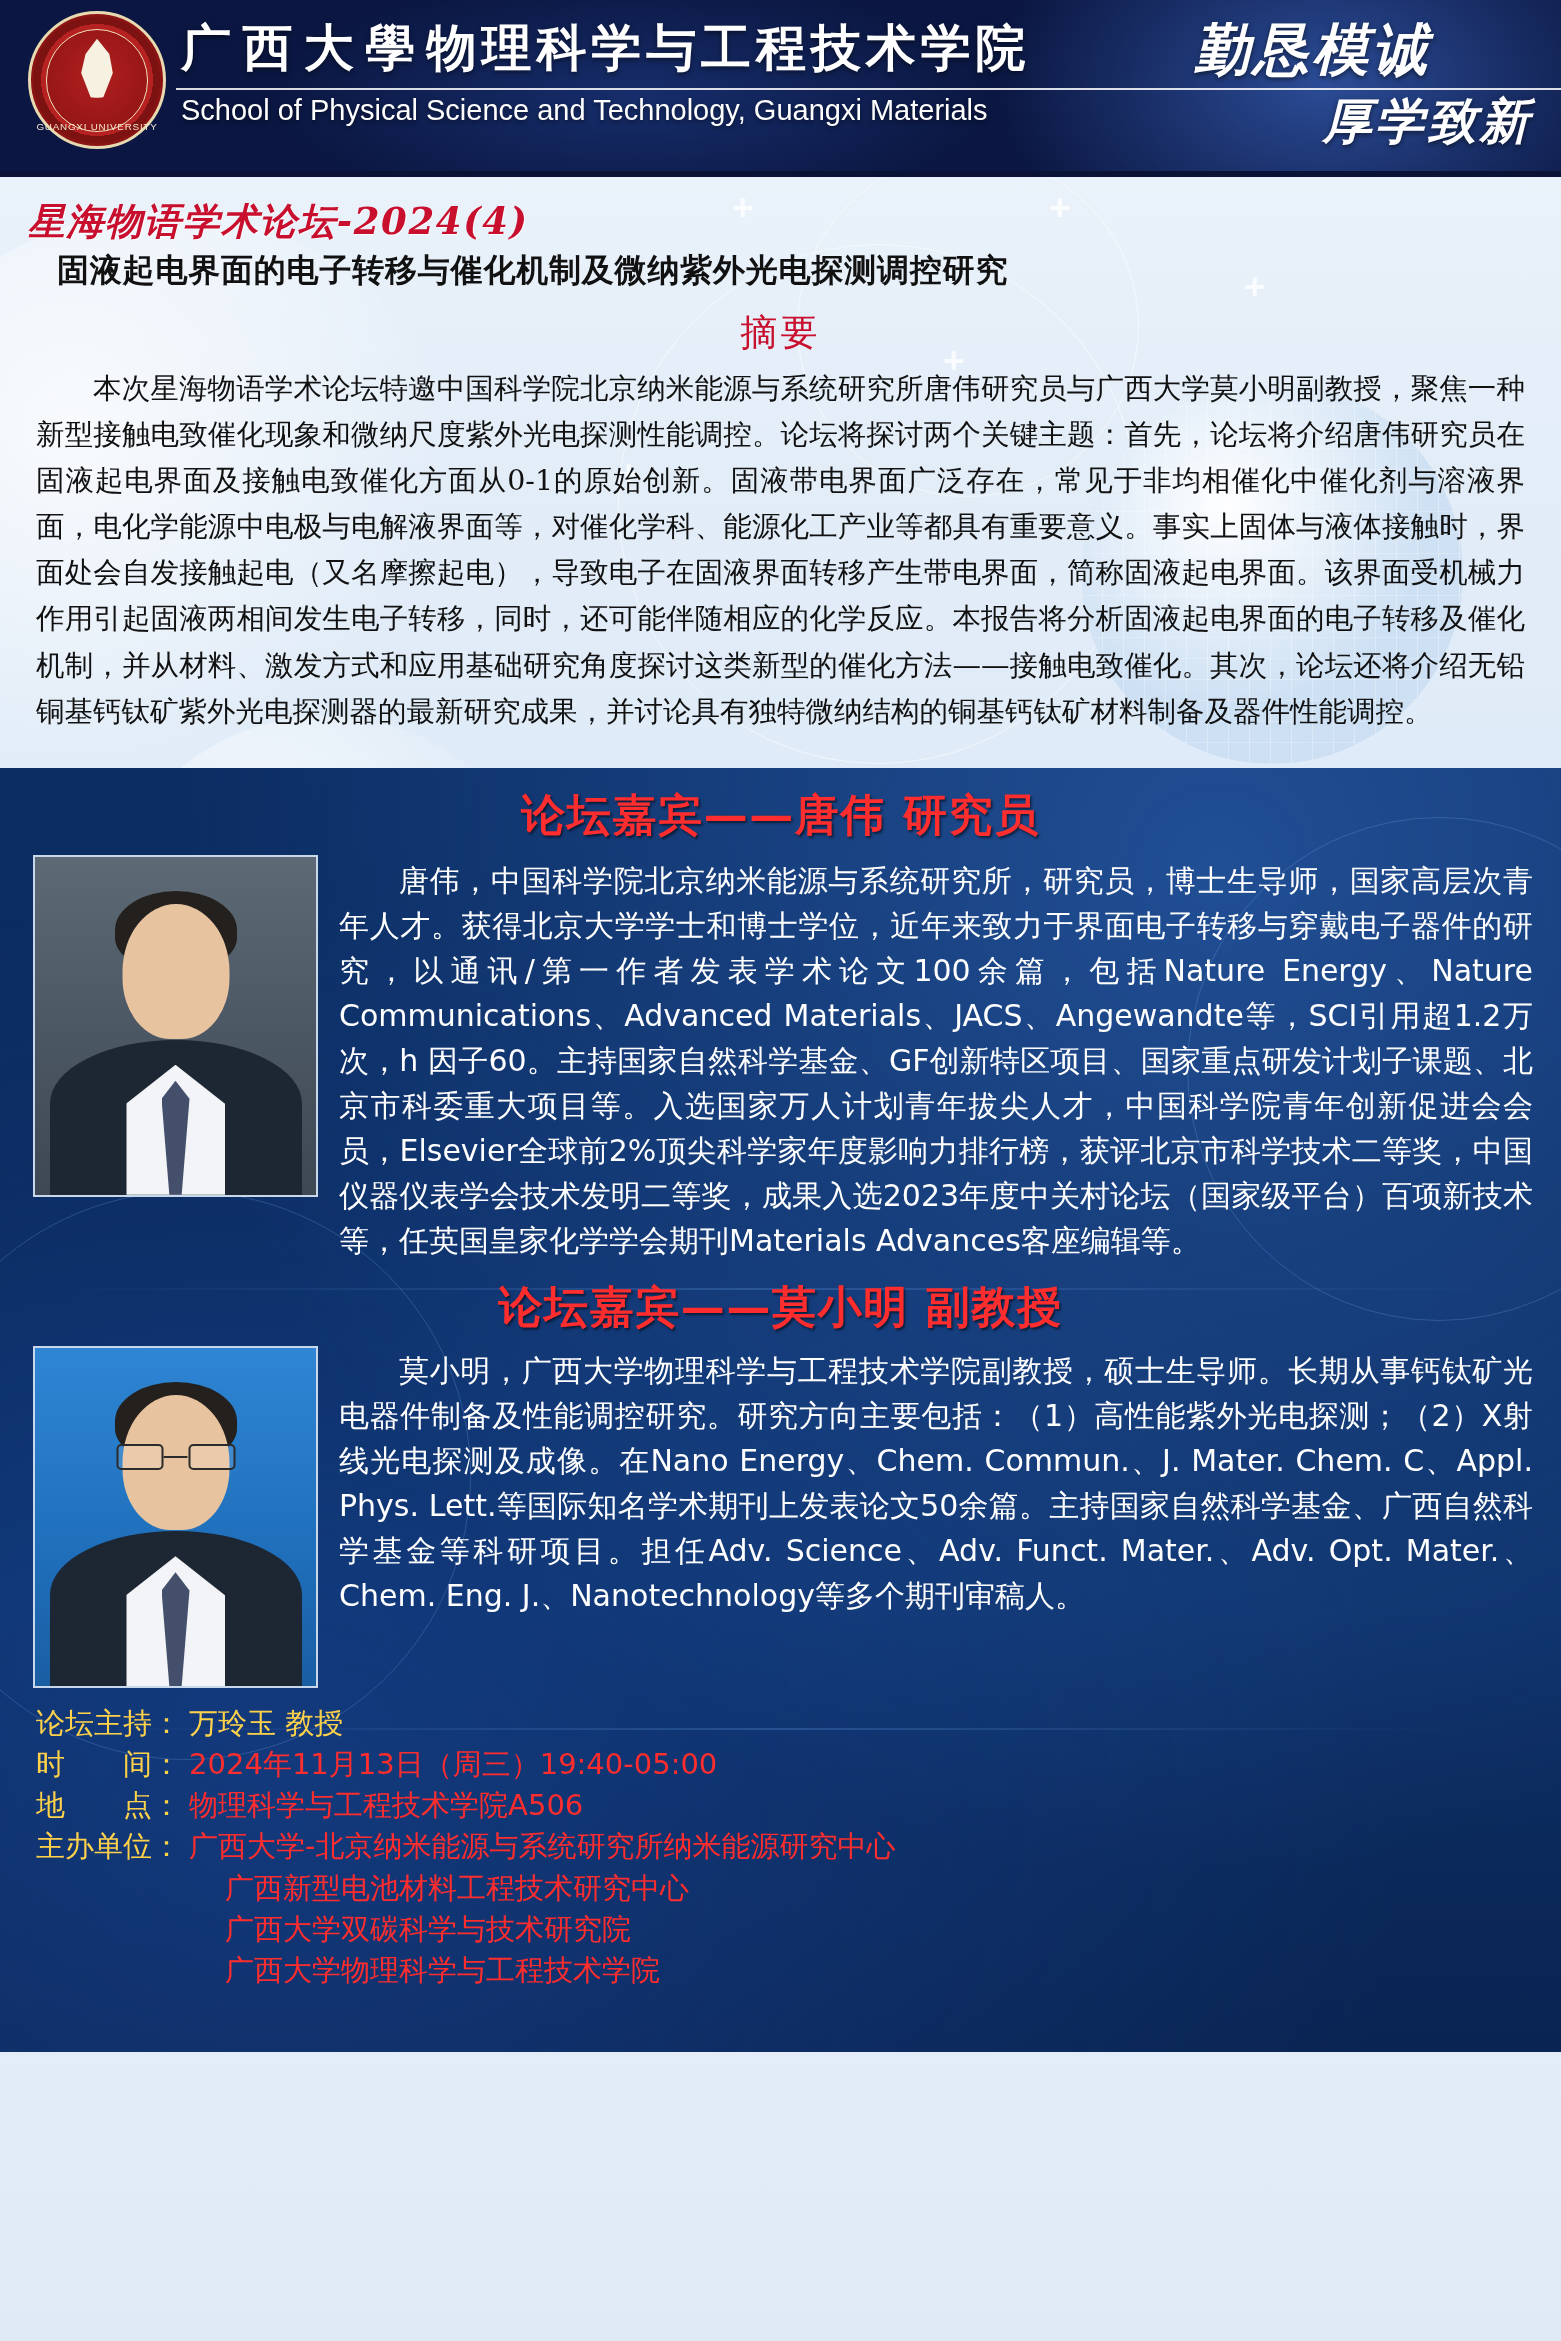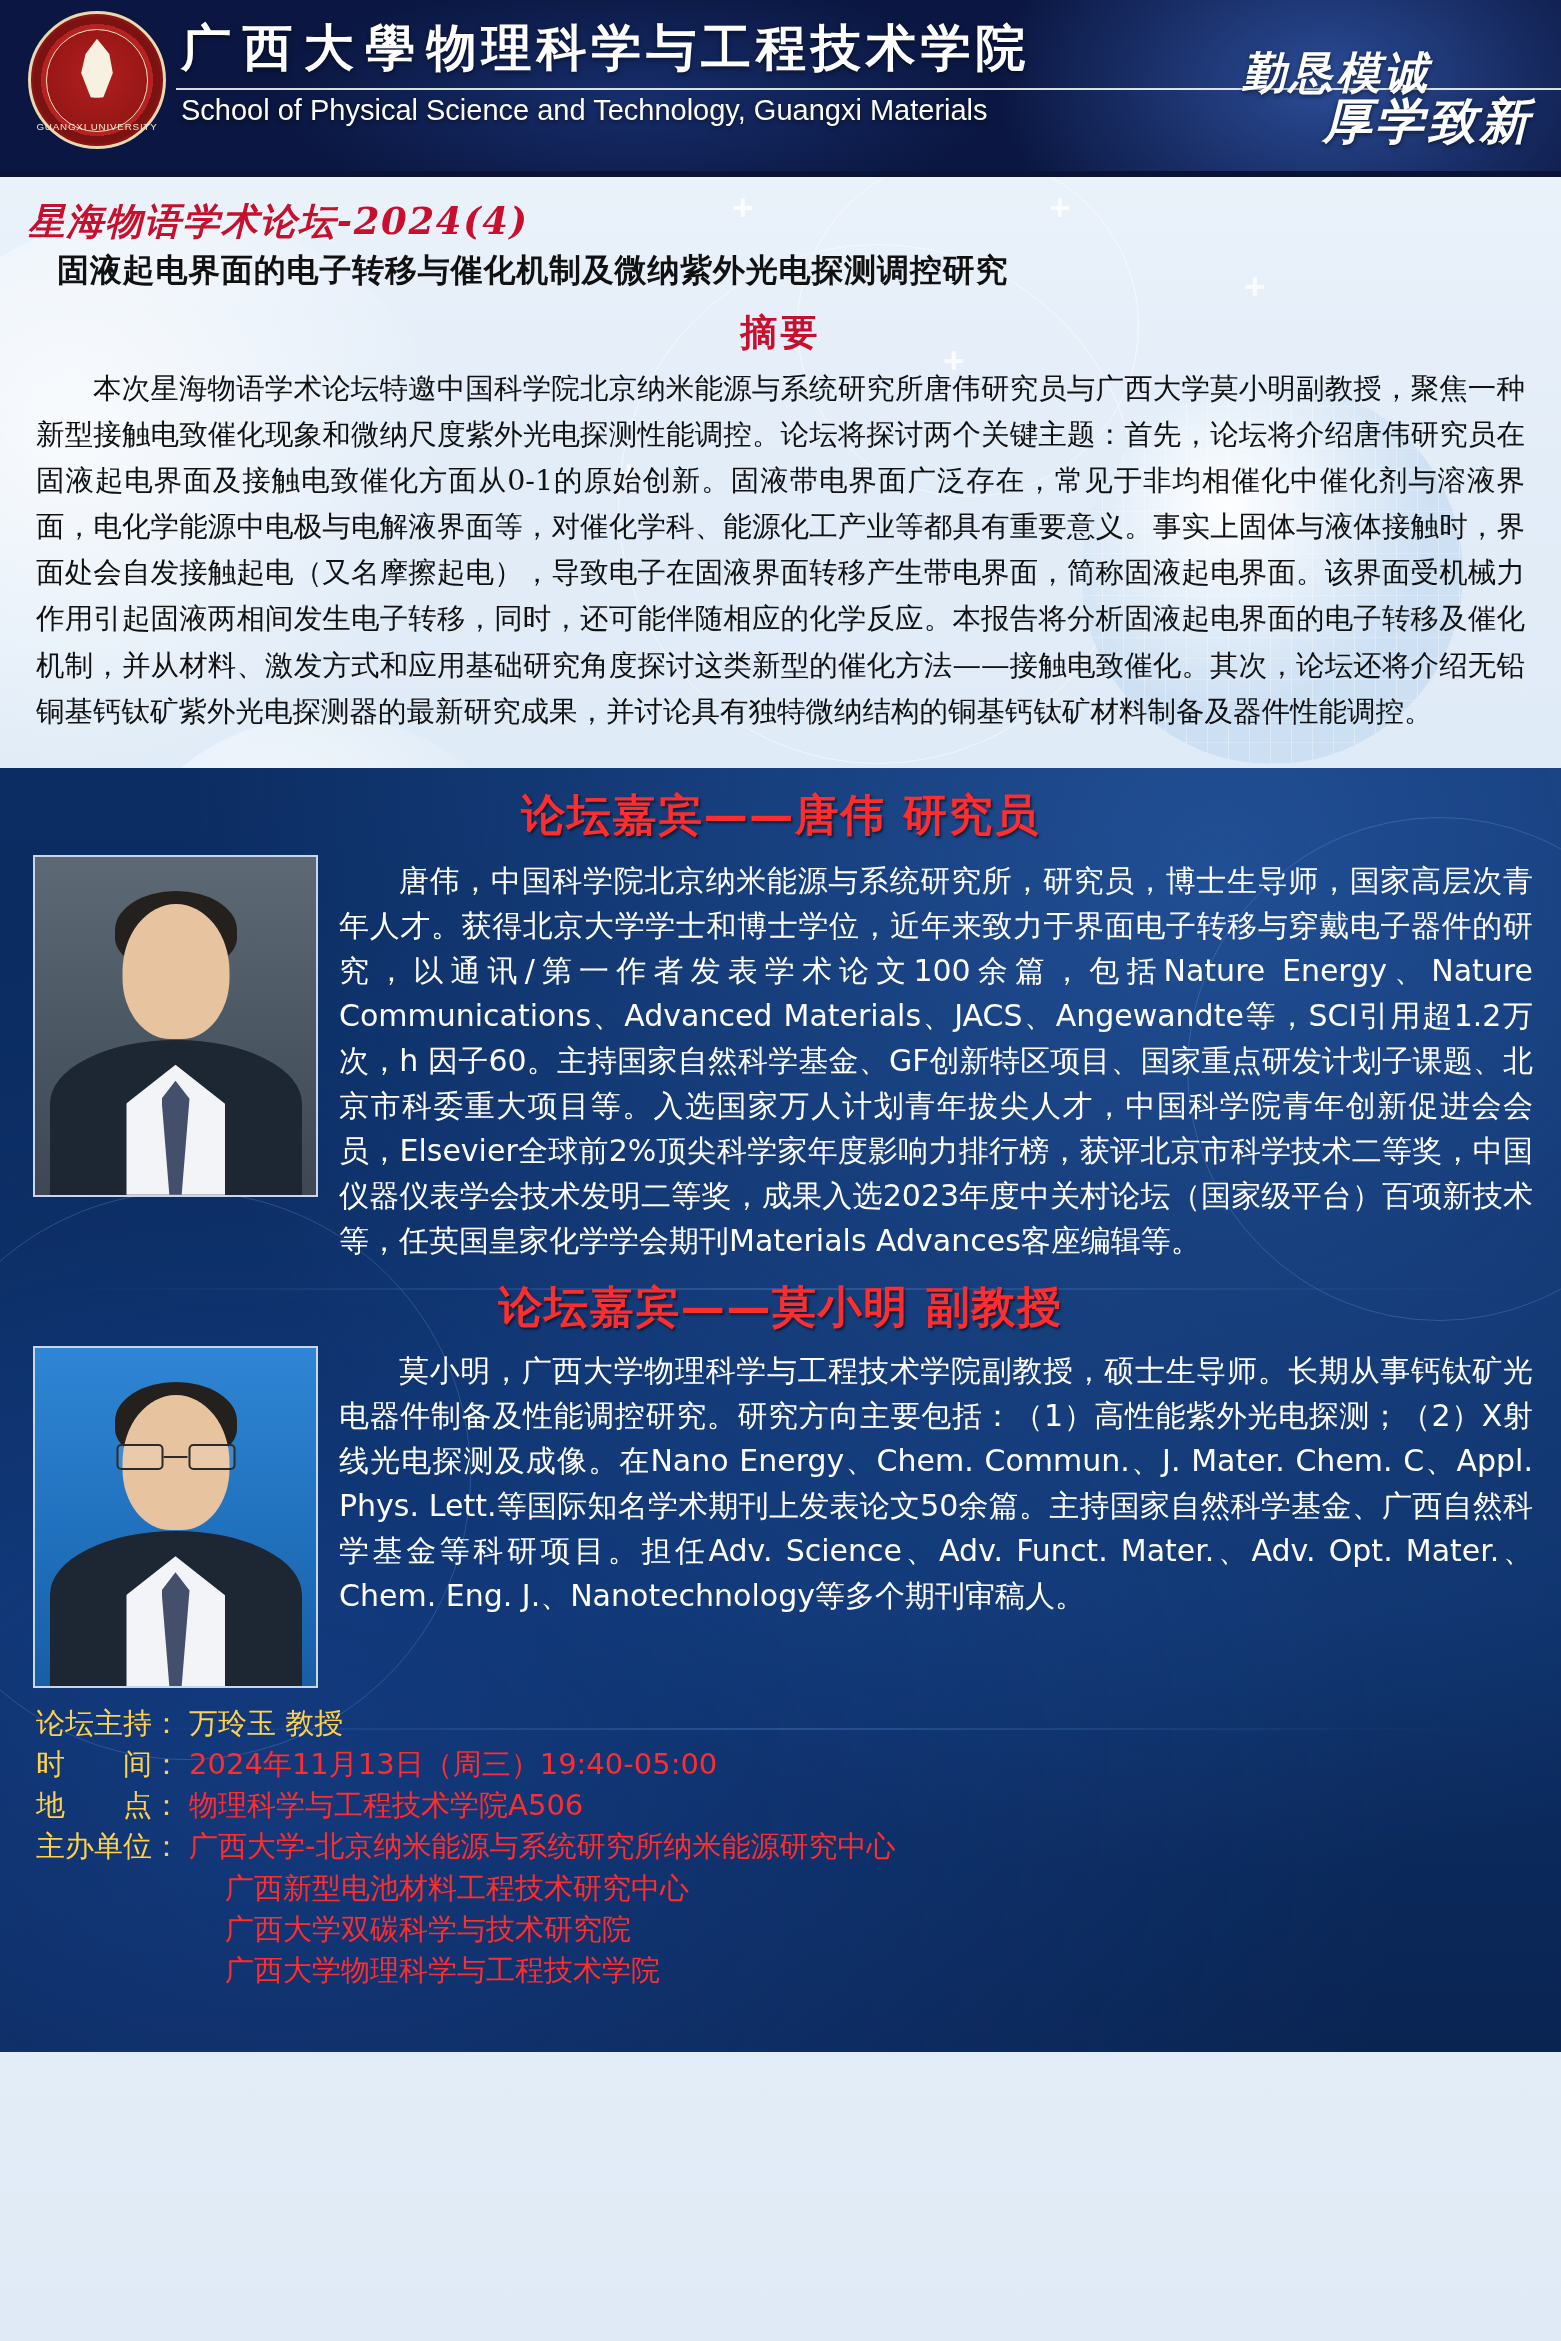--- a/index.html
+++ b/index.html
@@ -93,21 +93,21 @@
   .hdr-en {
     position:absolute; left:181px; top:94px;
     color:#ffffff; font-size:29px; font-weight:400; white-space:nowrap;
     text-shadow: 0 1.6px 4.1px rgba(0,0,0,0.5);
   }
   .hdr-motto1, .hdr-motto2 {
     position:absolute; color:#ffffff; font-family:"DejaVu Serif", serif;
     font-weight:700; white-space:nowrap; font-style:italic;
     text-shadow: 0 1.6px 5.7px rgba(0,0,0,0.55);
   }
-  .hdr-motto1 { right:130px; top:44px; font-size:44px; letter-spacing:3.3px; }
+  .hdr-motto1 { right:130px; top:13px; font-size:56px; letter-spacing:3.3px; }
   .hdr-motto2 { right:29px;  top:89px; font-size:49px; letter-spacing:3.3px; }
   .hdr-rule {
     position:absolute; left:176px; right:0; top:88px; height:2.4px;
     background: rgba(255,255,255,0.85);
   }
 
   
   .forum-tag {
     position:relative; margin:19.5px 0 0 28px;
     font-family:"DejaVu Serif", serif;
@@ -128,21 +128,21 @@
     line-height:1.25;
   }
 
   
   .abs-head {
     position:relative;
     margin:18px 0 8.1px 0;
     text-align:center;
     color:#c8102e;
     font-family:"DejaVu Serif", serif;
-    font-weight:700;
+    font-weight:400;
     font-size:37px;
     letter-spacing:3.3px;
   }
   .abs-body {
     position:relative;
     margin:0 36px 0 36px;
     font-family:"DejaVu Serif", serif;
     font-size:28.5px;
     line-height:1.62;
     color:#111;

